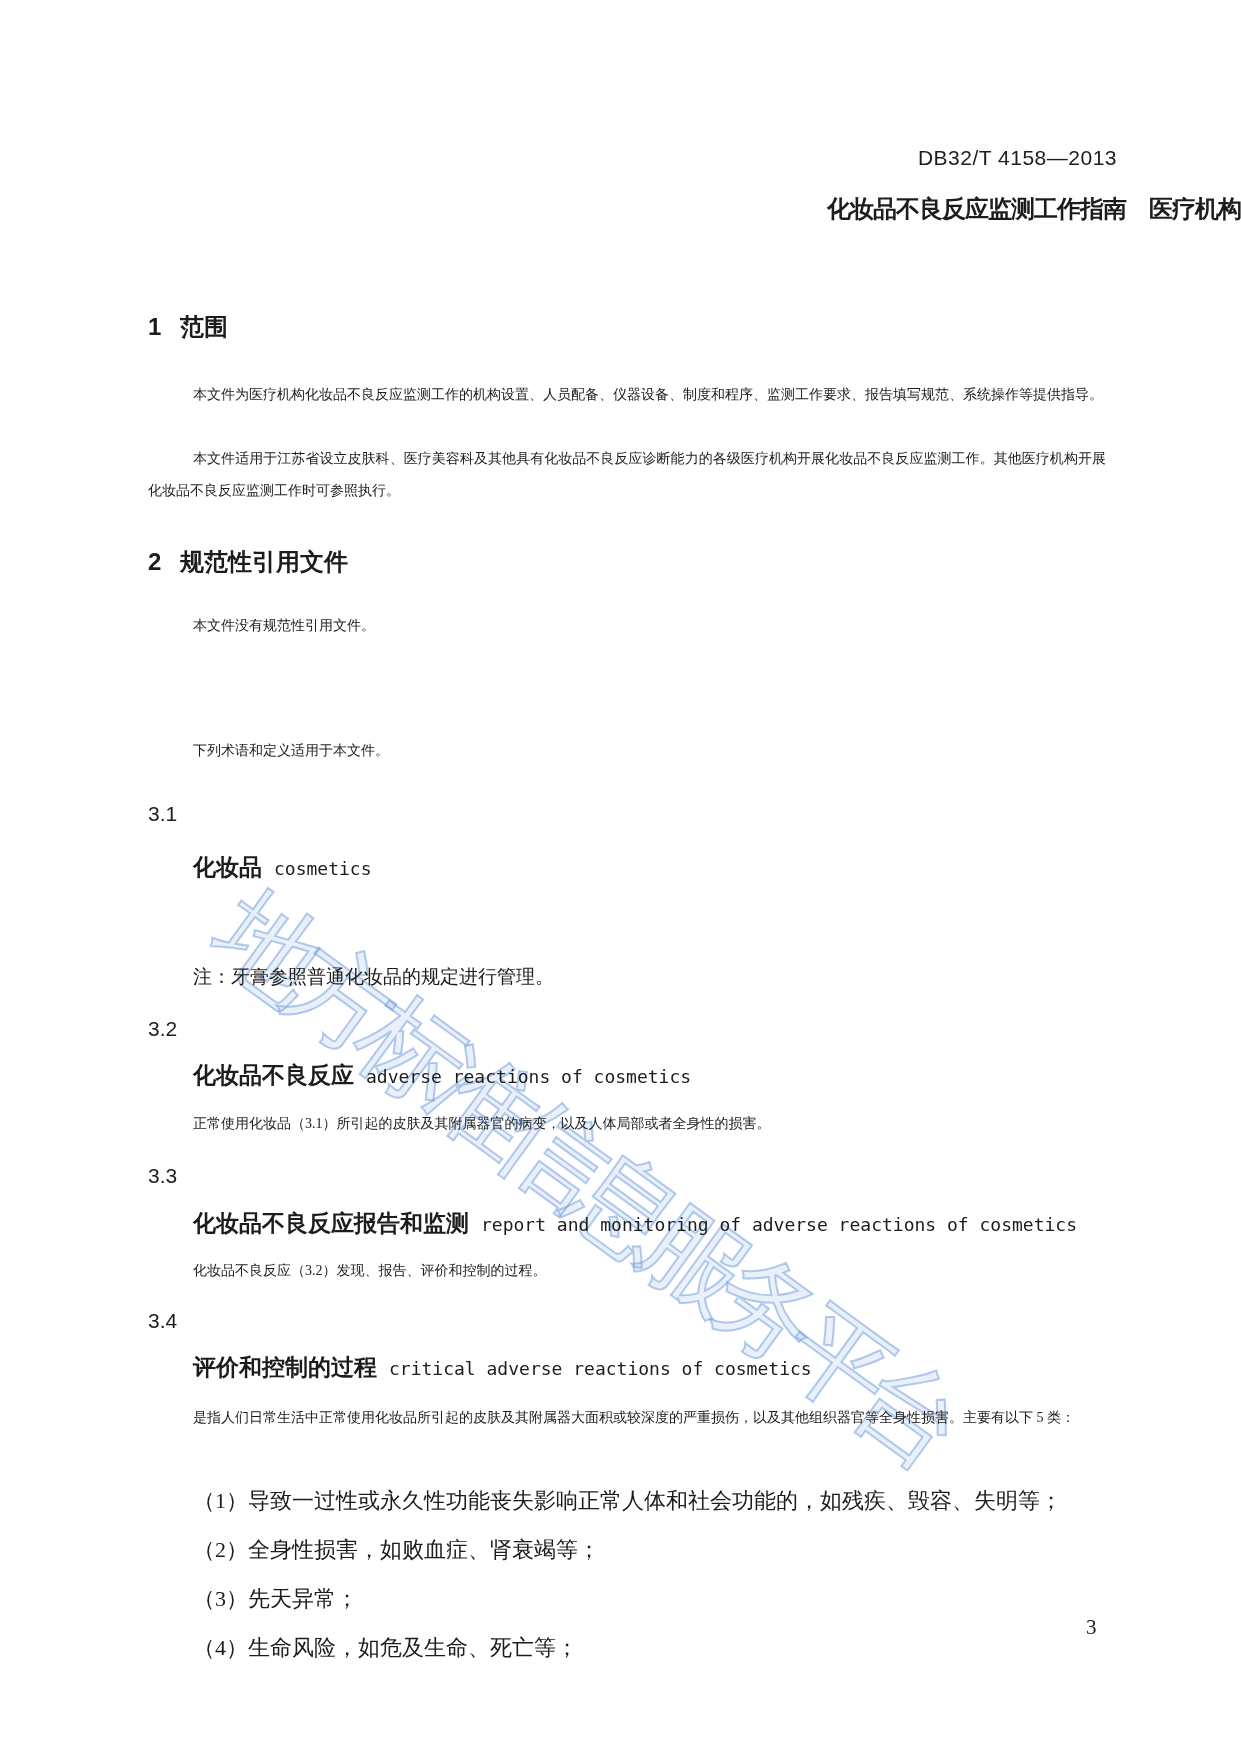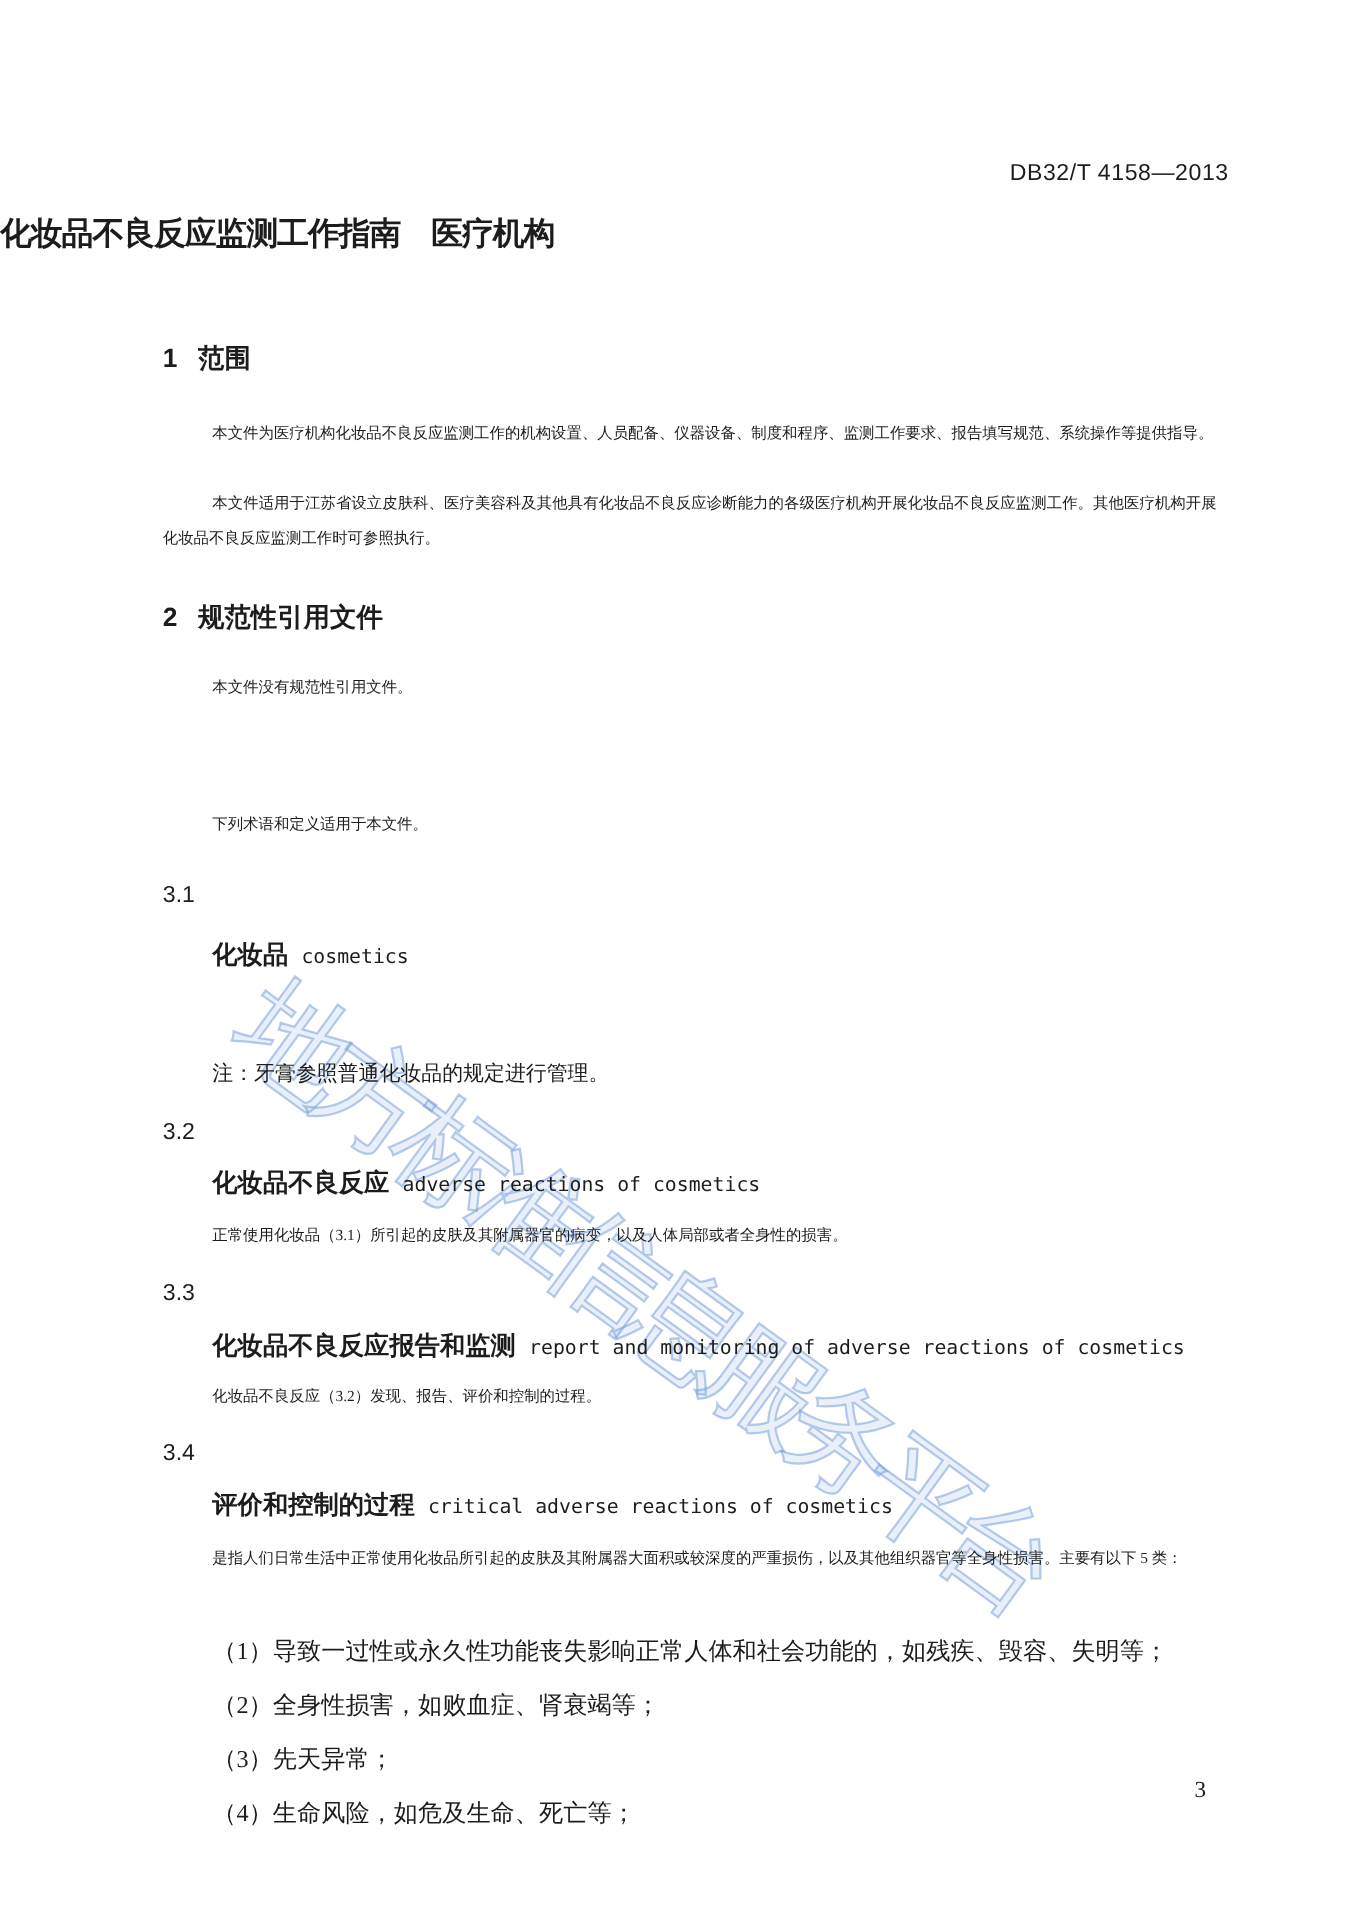--- a/index.html
+++ b/index.html
@@ -35,24 +35,24 @@
     right: 124px;
     font-family: "Liberation Sans", "DejaVu Sans", sans-serif;
     font-size: 21px;
     letter-spacing: 0.5px;
   }
   .doc-title {
     position: absolute;
     top: 193px;
     left: 0;
     width: 100%;
-    text-align: left;
+    text-align: right;
     font-family: "Liberation Sans", "DejaVu Sans", sans-serif;
     font-weight: bold;
-    font-size: 29px;
+    font-size: 24px;
     letter-spacing: -1px;
   }
   .block { position: absolute; left: 148px; width: 958px; }
   .sec-heading {
     font-family: "Liberation Sans", "DejaVu Sans", sans-serif;
     font-weight: bold;
     font-size: 24px;
     line-height: 30px;
   }
   .sec-heading .sec-num { display: inline-block; min-width: 32px; font-weight: bold; }

